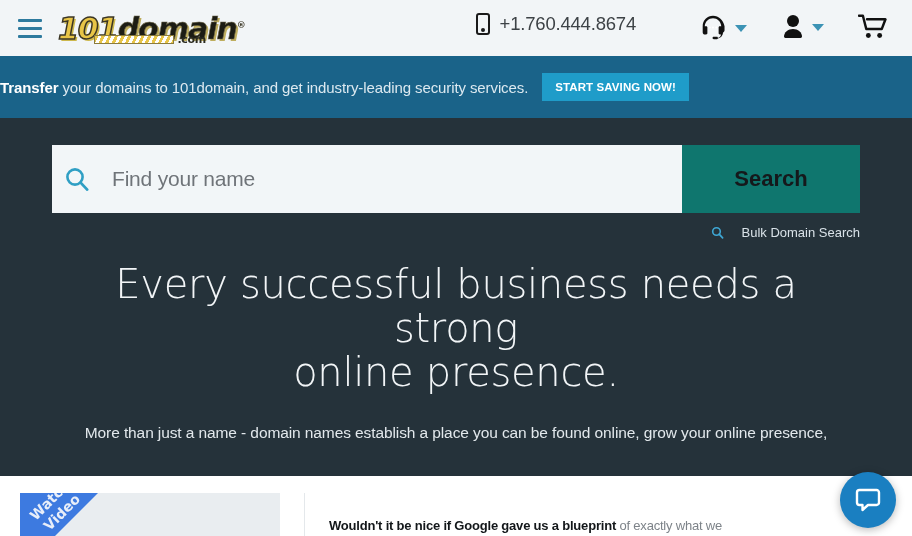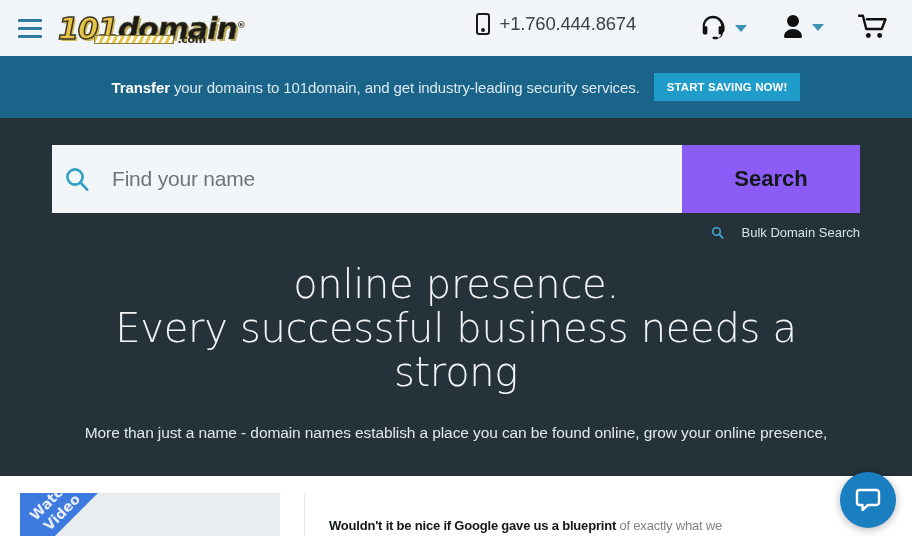--- a/index.html
+++ b/index.html
@@ -112,21 +112,20 @@
     border-top: 7px solid #3c93b5;
   }
   .hdr-svg { display: block; }
 
   
   .banner {
     height: 62px;
     background: #1a6389;
     display: flex;
     align-items: center;
-    justify-content: center;
     gap: 14px;
   }
   .banner-text {
     color: #dce9f0;
     font-size: 15px;
     letter-spacing: -0.1px;
   }
   .banner-text b { color: #ffffff; font-weight: bold; }
   .banner-btn {
     background: #1f9cc9;
@@ -167,21 +166,21 @@
     outline: none;
     background: transparent;
     font-family: "Liberation Sans", sans-serif;
     font-size: 21px;
     color: #3d4246;
     letter-spacing: -0.2px;
   }
   .search-input::placeholder { color: #6f7479; opacity: 1; }
   .search-btn {
     flex: 0 0 178px;
-    background: #8b5cf6;
+    background: #0f766e;
     border: none;
     cursor: pointer;
     font-family: "Liberation Sans", sans-serif;
     font-size: 22px;
     font-weight: bold;
     color: #15181b;
   }
 
   .bulk-row {
     width: 808px;
@@ -359,22 +358,22 @@
       <a class="bulk-link">
         <svg width="13" height="13" viewBox="0 0 26 26">
           <circle cx="11" cy="11" r="7.6" fill="none" stroke="#3ea7d4" stroke-width="3.2"></circle>
           <line x1="16.4" y1="16.4" x2="23.2" y2="23.6" stroke="#3ea7d4" stroke-width="3.4" stroke-linecap="round"></line>
         </svg>
         <span>Bulk Domain Search</span>
       </a>
     </div>
 
     <div class="headline">
+      <div>Every successful business needs a strong</div>
       <div>online presence.</div>
-      <div>Every successful business needs a strong</div>
     </div>
 
     <div class="subcopy">
       <div>More than just a name - domain names establish a place you can be found online, grow your online presence,</div>
     </div>
 
   </div>
 
   <div class="white-section">
     <div class="card-row">

